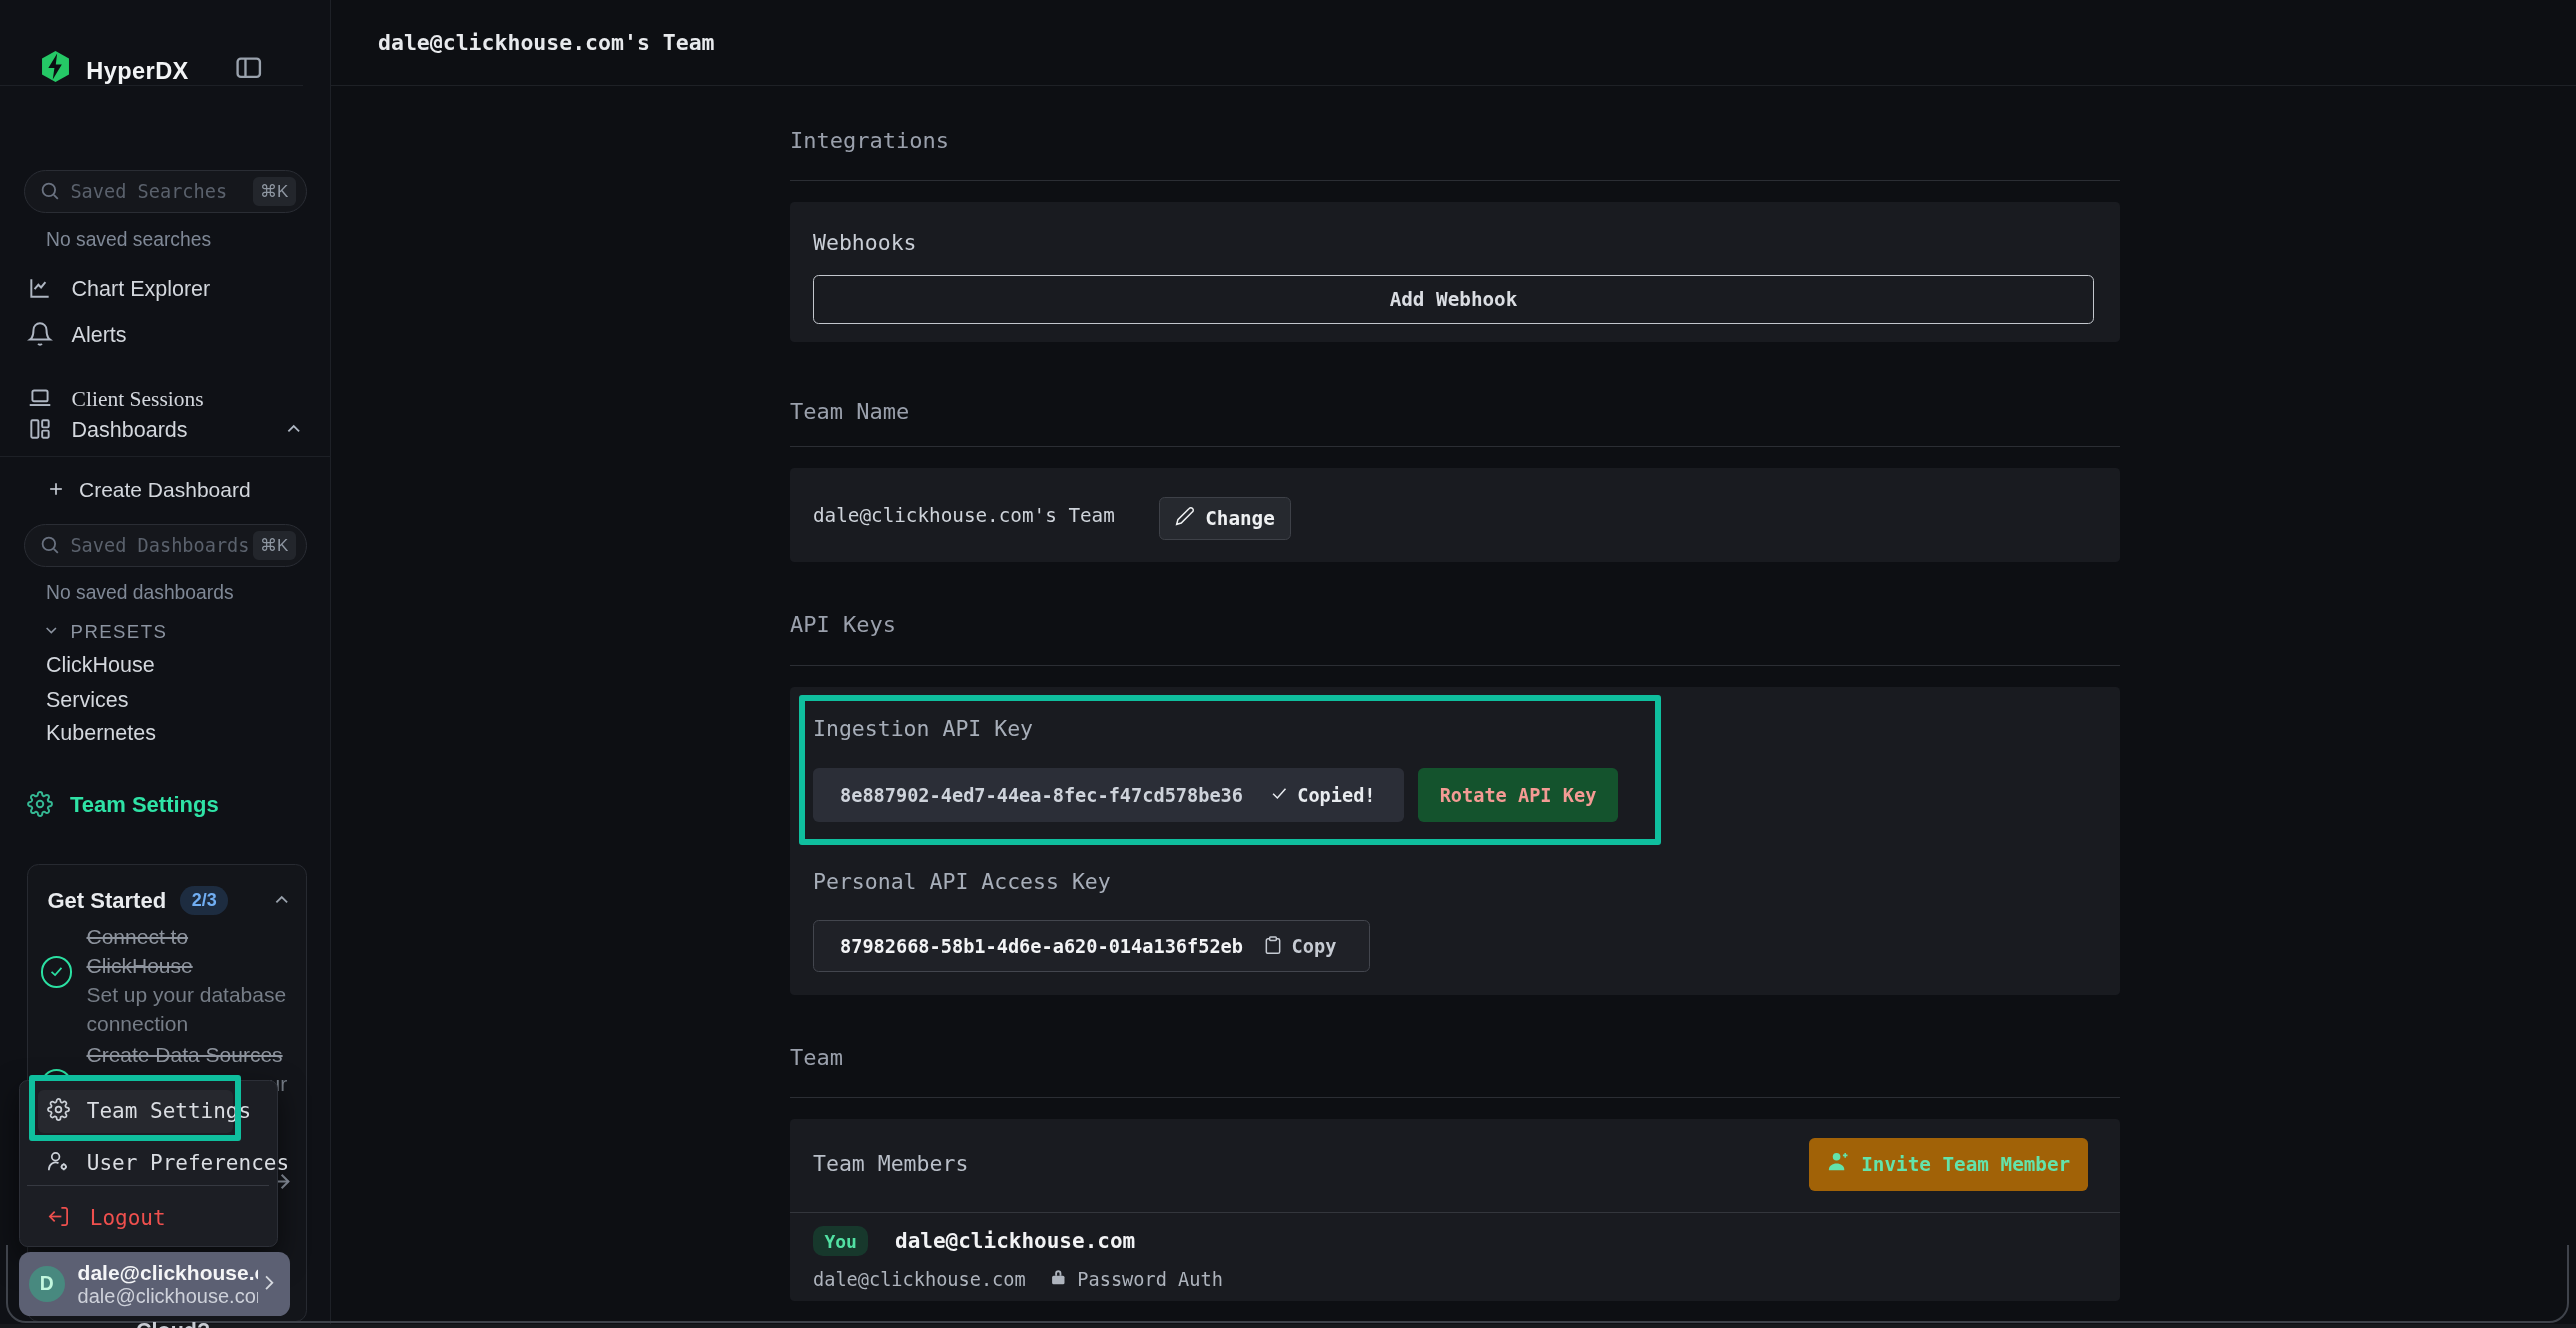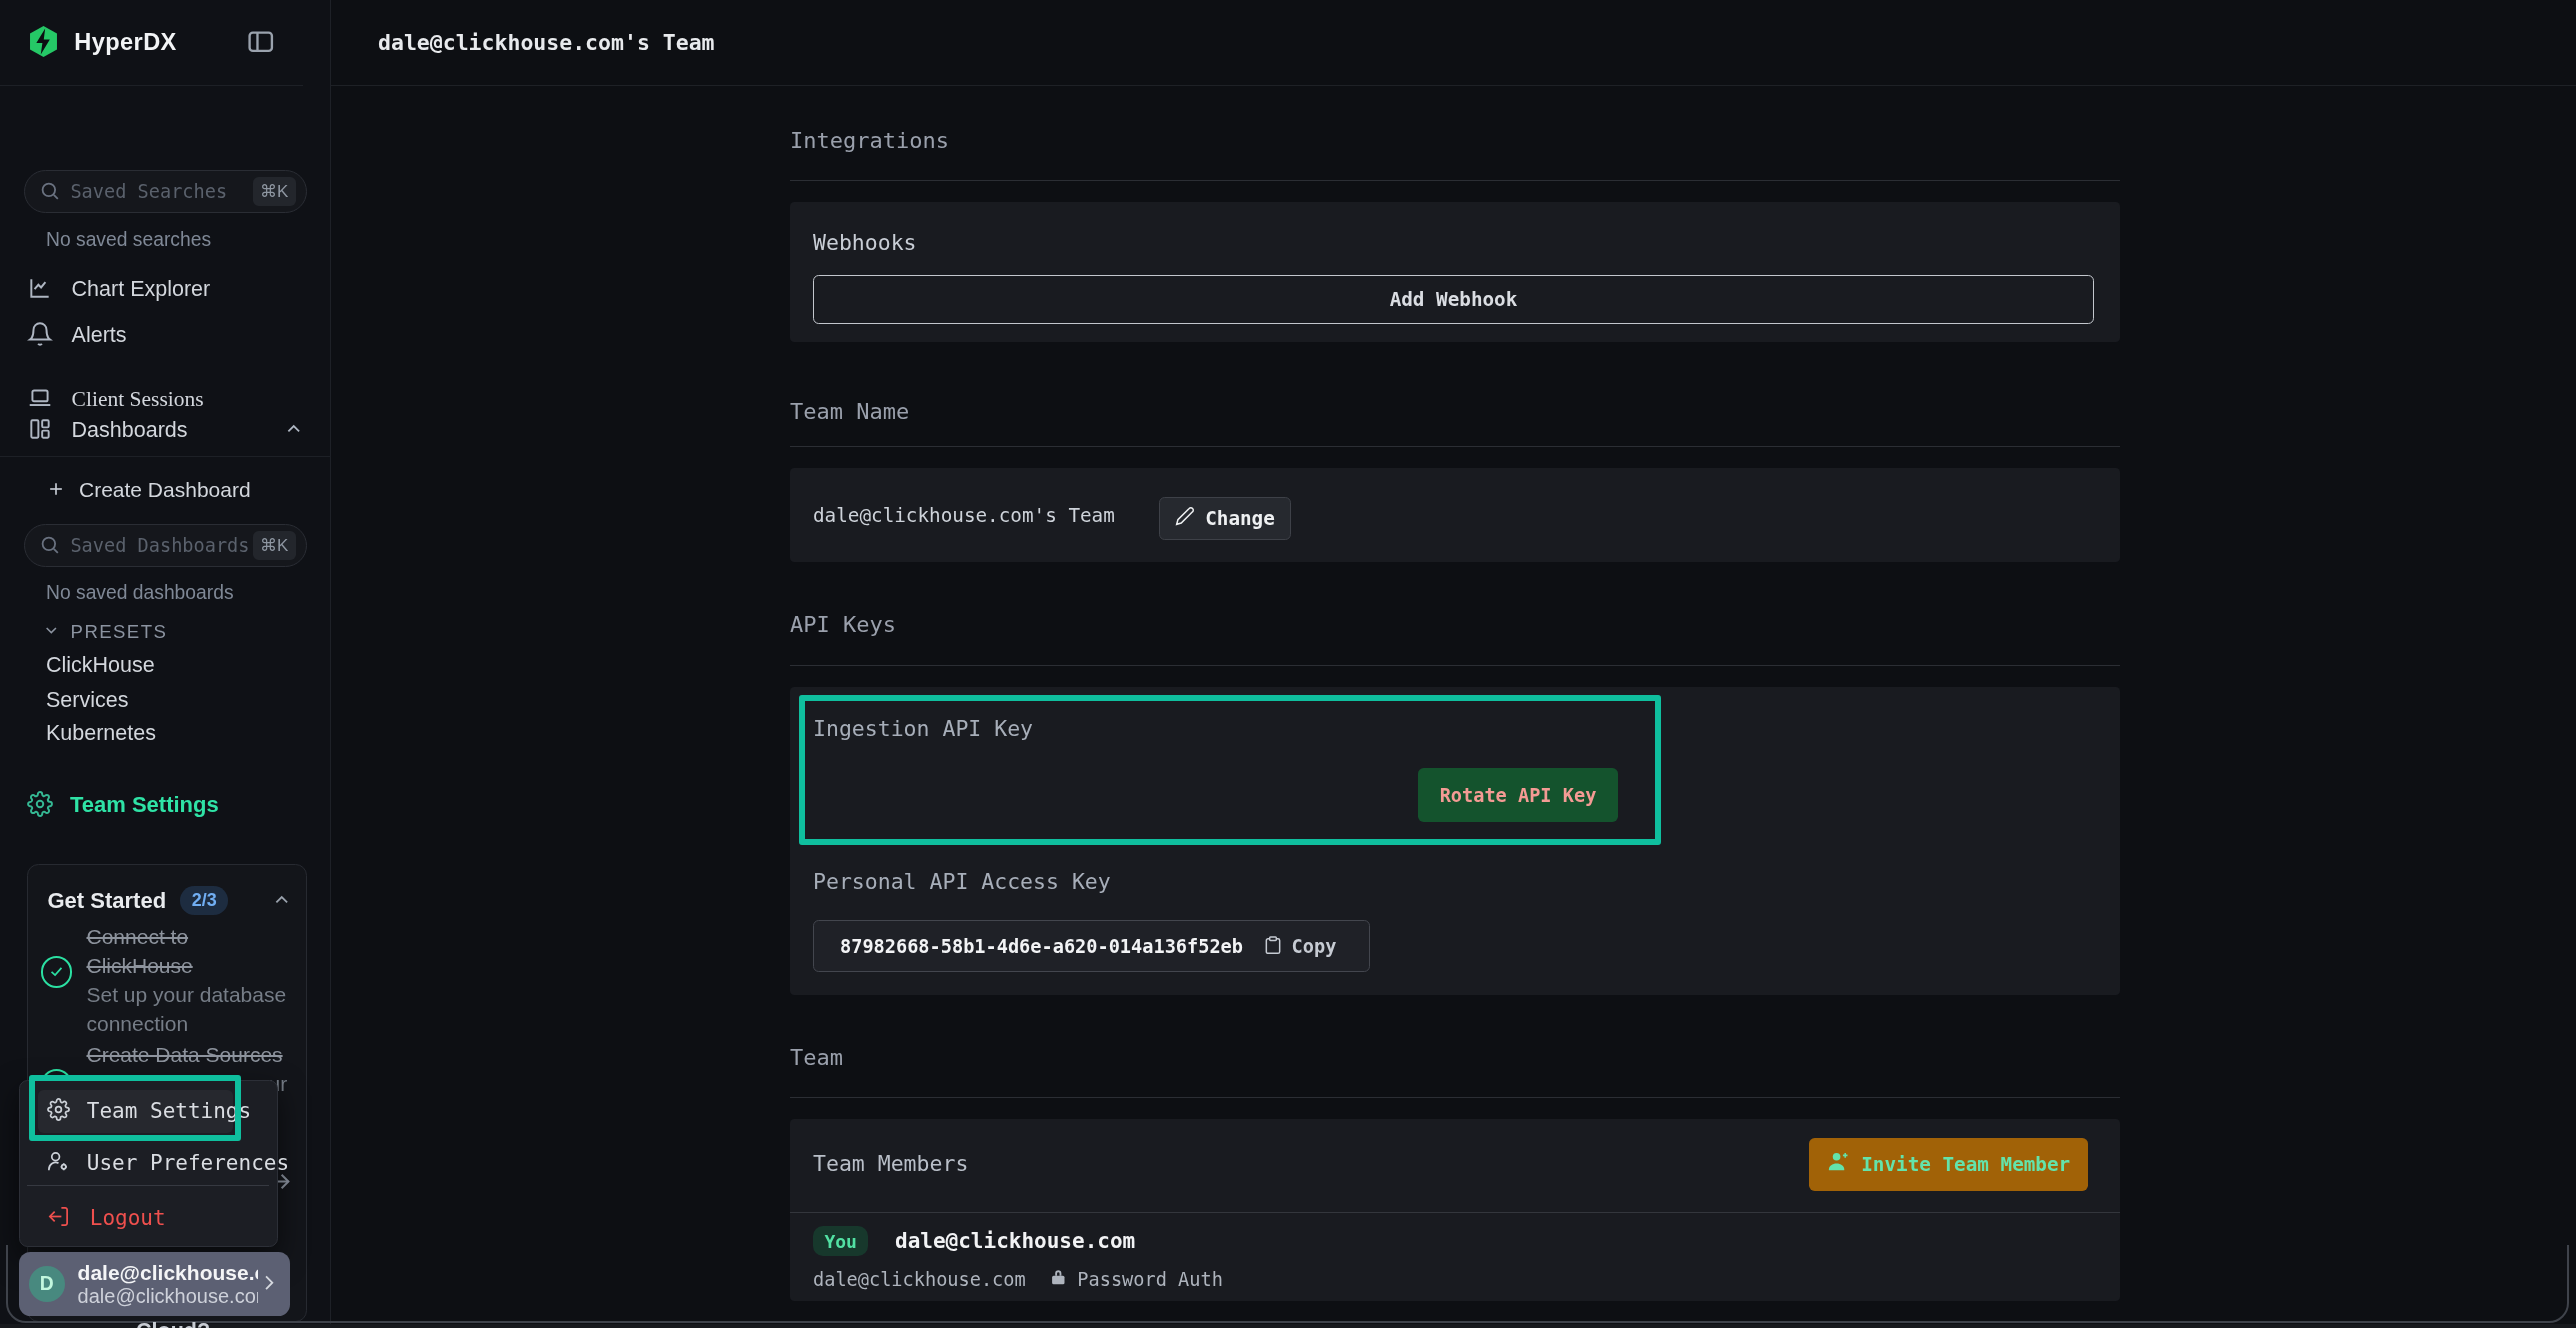--- a/index.html
+++ b/index.html
@@ -12,22 +12,22 @@
   body{width:2576px;height:1328px;overflow:hidden;}
   #app{position:relative;width:2576px;height:1328px;background:var(--page-bg);overflow:hidden;
        font-family:"Liberation Sans","DejaVu Sans",sans-serif;}
   .mono{font-family:"DejaVu Sans Mono","Liberation Mono",monospace;}
   .abs{position:absolute;}
   svg{flex:none;}
 
   
   #sidebar{position:absolute;left:0;top:0;width:331px;height:1328px;background:var(--sidebar-bg);
            border-right:1.4px solid #1e2127;}
-  .logo-row{position:absolute;left:0;top:0;width:303px;height:86px;display:flex;align-items:center;
-            padding:0 27px;border-bottom:1.4px solid var(--panel-line);}
+  .logo-row{position:absolute;left:0;top:0;width:303px;height:86px;display:flex;align-items:flex-end;
+            padding:0 39px;border-bottom:1.4px solid var(--panel-line);}
   .brand{font-size:23.6px;font-weight:bold;color:#f2f4f6;margin-left:14.3px;letter-spacing:0.4px;flex:1;}
   .side-section{position:absolute;left:0;top:87px;width:329px;height:63px;display:flex;align-items:center;
             padding:0 27px;border-bottom:1.4px solid var(--panel-line);}
   .side-section .lbl{font-size:23px;color:#e4e7eb;margin-left:18.6px;flex:1;}
   .pill-input{position:absolute;left:23.6px;width:283px;height:43px;border:1.4px solid #2a2d34;border-radius:21.5px;
             background:#15171c;display:flex;align-items:center;padding:0 10px 0 14.3px;}
   .pill-input .ph{font-size:18.6px;color:#5a616c;margin-left:10px;flex:1;white-space:nowrap;overflow:hidden;}
   .kbd{background:#23262c;color:#8e96a1;border-radius:5.7px;font-size:17px;padding:3.6px 7.2px;}
   .side-hint{position:absolute;left:46px;font-size:19.3px;color:#7f8896;}
   .nav-item{position:absolute;left:0;width:331px;height:46px;display:flex;align-items:center;
@@ -372,20 +372,31 @@
       <span>Change</span>
     </div>
   </div>
 
   <div class="section-h mono" style="top:606px;">API Keys</div>
   <div class="section-rule" style="top:665px;"></div>
 
   <div class="card mono" style="top:687px;height:308px;">
     <div class="card-title" style="top:27px;color:#a7aeb9;">Ingestion API Key</div>
 
+    <div class="key-pill" style="top:81px;">
+      <span class="key-text">8e887902-4ed7-44ea-8fec-f47cd578be36</span>
+      <span class="copied">
+        <span>
+          <svg width="18.6" height="18.6" viewBox="0 0 24 24" fill="none" stroke="#e8ebef" stroke-width="2">
+              <polyline points="4 12.5 9.5 18 20 6"></polyline>
+            </svg>
+        </span>
+        <span>Copied!</span>
+      </span>
+    </div>
     <div class="rotate-btn" style="top:81px;">
       <span>Rotate API Key</span>
     </div>
 
     <div class="card-title" style="top:180px;color:#a7aeb9;">Personal API Access Key</div>
 
     <div class="key-pill2" style="top:233px;">
       <span class="key-text2">87982668-58b1-4d6e-a620-014a136f52eb</span>
       <span style="margin-left:20px;">
         <svg width="20" height="20" viewBox="0 0 24 24" fill="none" stroke="#c6cbd3" stroke-width="1.8">

